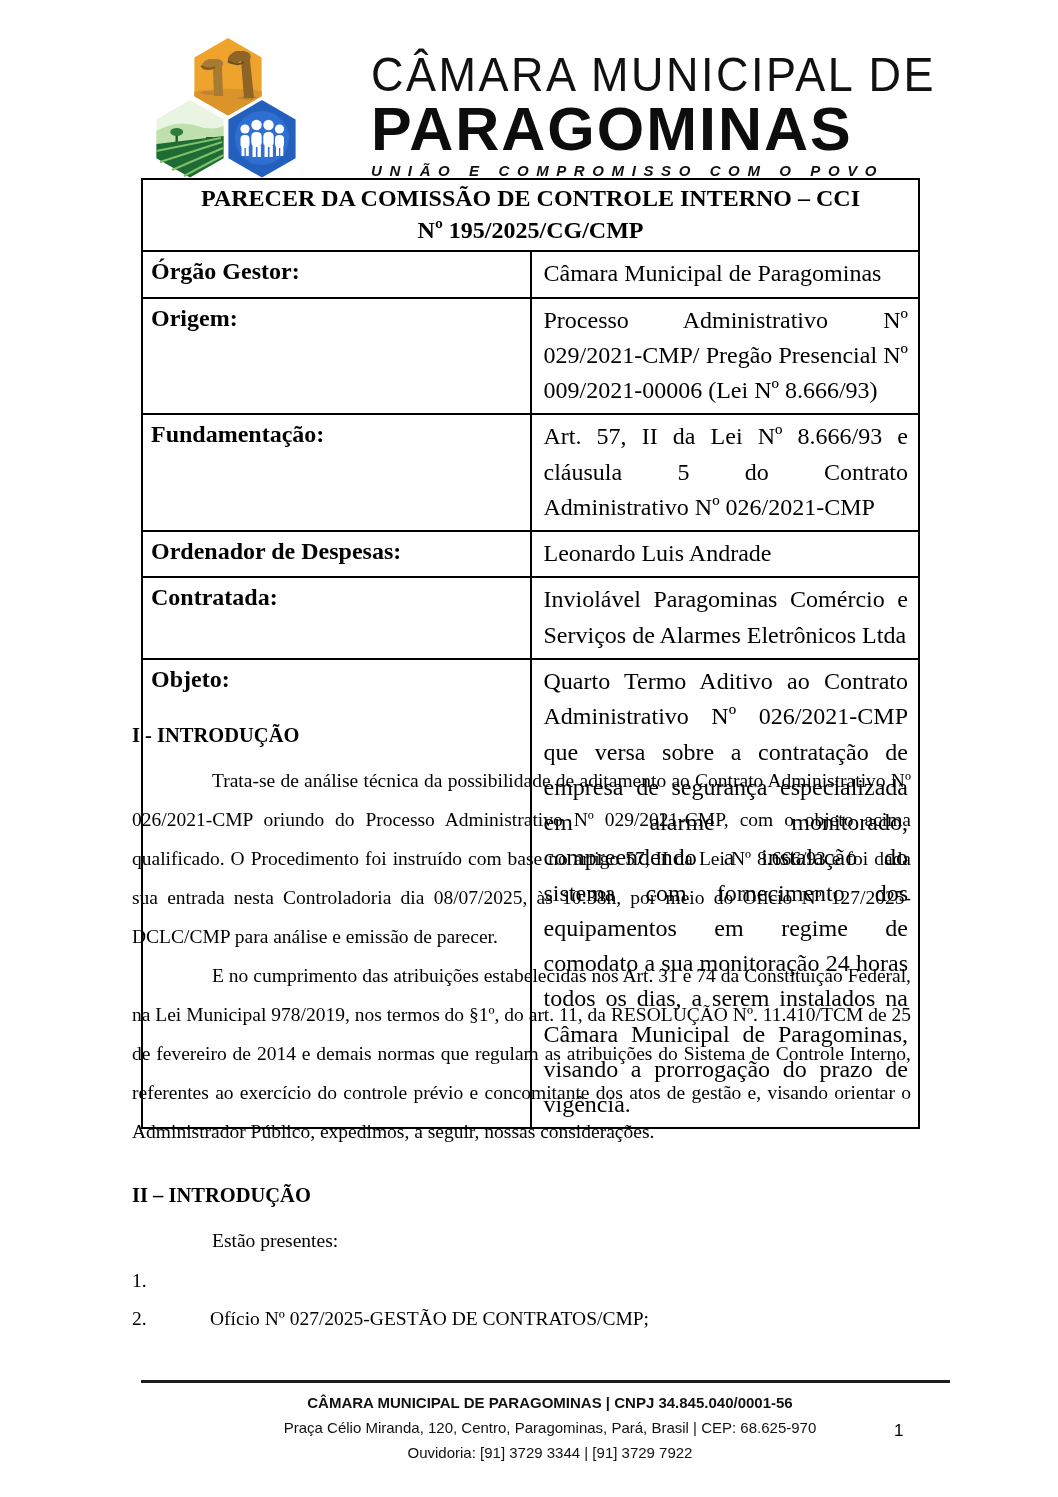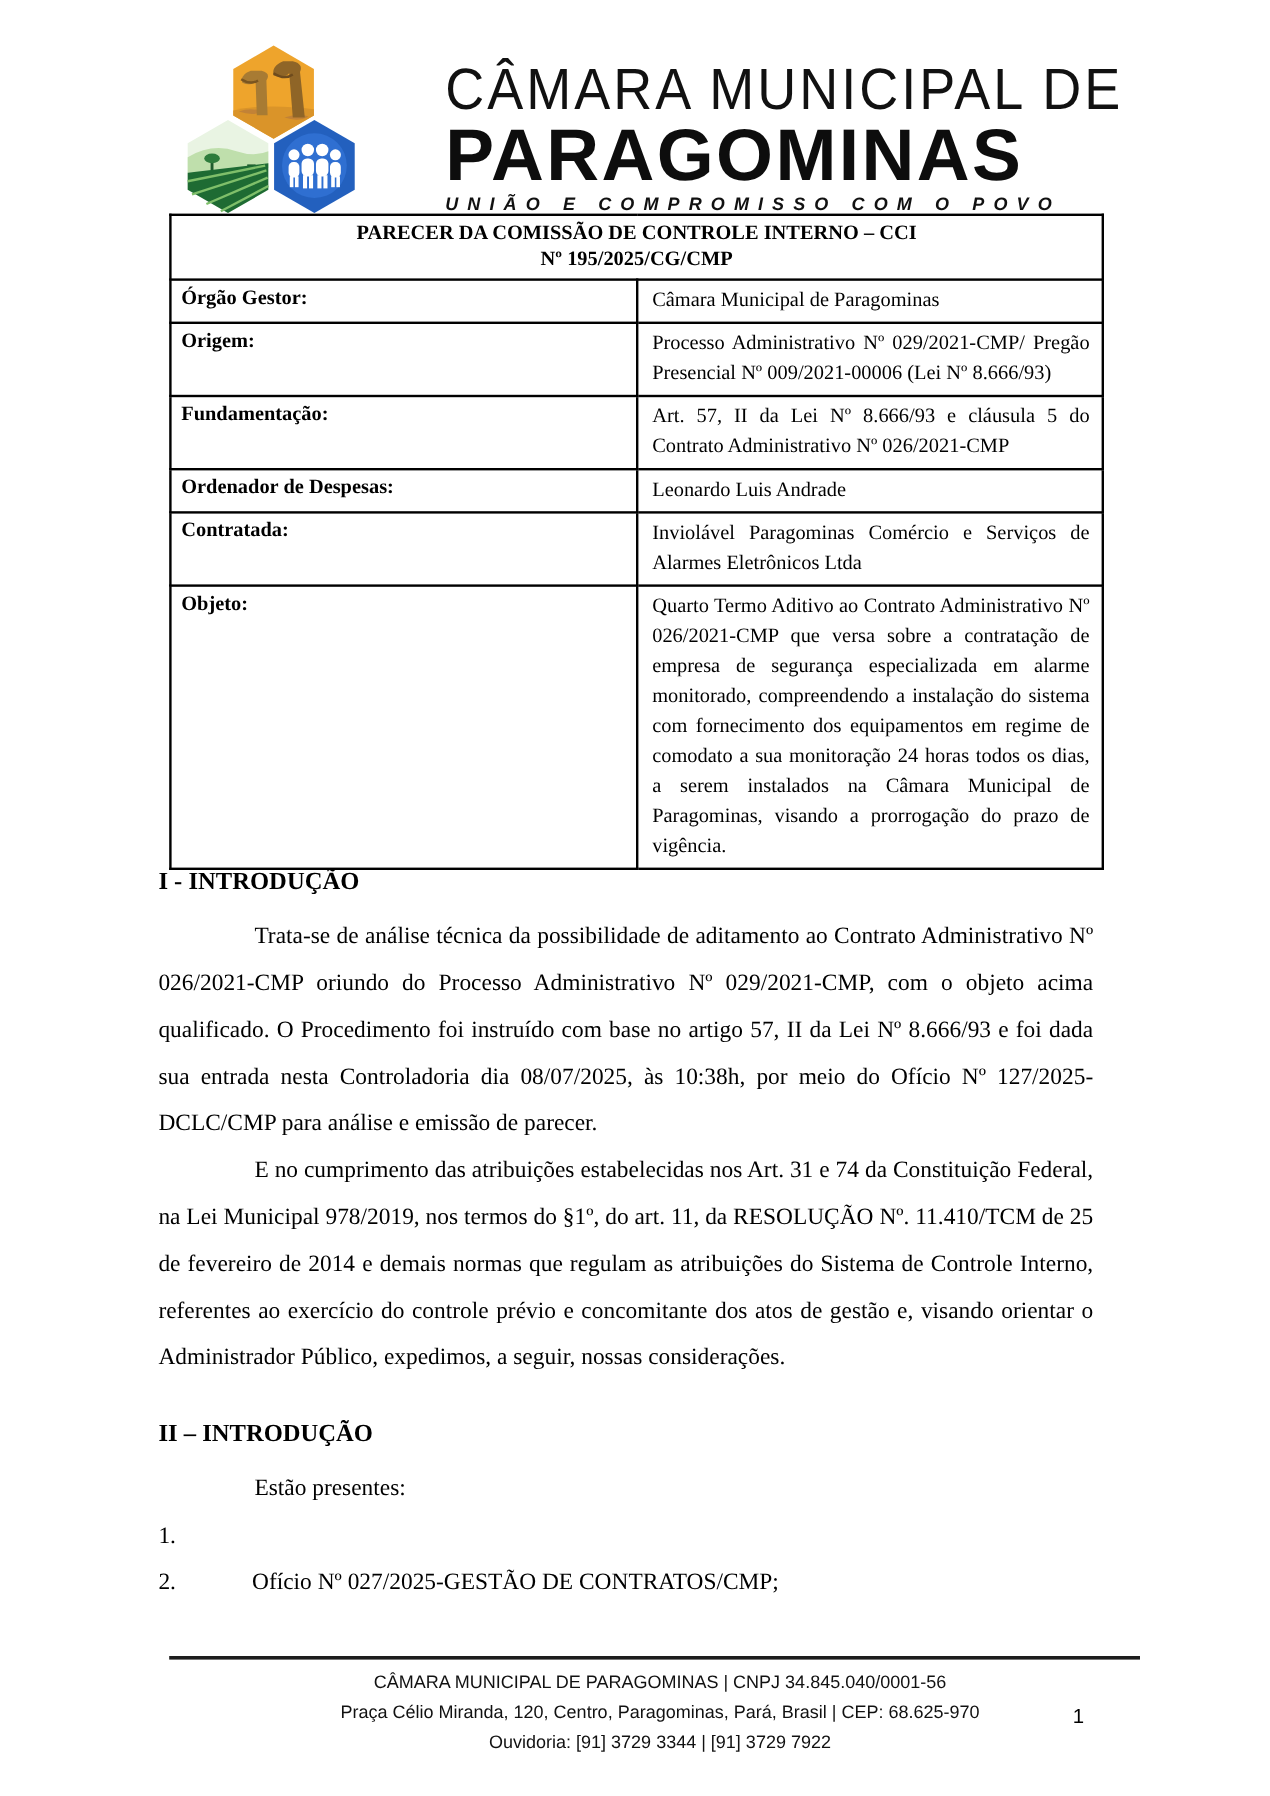--- a/index.html
+++ b/index.html
@@ -21,41 +21,41 @@
   }
   .brand-tagline{
     font-family:"Liberation Sans", sans-serif;font-size:15px;font-weight:700;
     letter-spacing:7.6px;white-space:nowrap;color:#111;margin-top:2px;font-style:italic;
   }
   
   .doc-table{
     position:absolute;left:141px;top:178px;width:779px;
     border-collapse:collapse;table-layout:fixed;
   }
-  .doc-table td{border:2px solid #000;vertical-align:top;font-size:17px;}
+  .doc-table td{border:2px solid #000;vertical-align:top;font-size:24px;}
   .title-cell{text-align:center;font-weight:bold;font-size:20px;line-height:1.32;padding:3px 4px 4px 4px;}
   .label-cell{width:212px;font-weight:bold;padding:2px 4px 5px 8px;line-height:1.42;}
   .value-cell{padding:4px 10px 5px 12px;text-align:justify;line-height:1.47;}
   
   .flow{position:absolute;left:132px;top:724px;width:779px;}
   .sec-heading{font-weight:bold;font-size:20.5px;margin:0 0 14px 0;}
   .para{font-size:19.5px;line-height:39px;text-align:justify;text-indent:80px;margin:0;}
   .sec2{margin-top:33px;}
   .intro-line{font-size:19.5px;line-height:39px;text-indent:80px;margin:6px 0 0 0;}
   .list{margin-top:2px;}
   .list-item{display:flex;font-size:19.5px;line-height:38px;}
   .list-num{flex:0 0 78px;}
   .list-text{flex:1;}
   
   .footer-rule{position:absolute;left:141px;top:1380px;width:809px;height:0;border-top:3px solid #1d1d1d;}
   .footer{
     position:absolute;left:150px;top:1390px;width:800px;text-align:center;
     font-family:"Liberation Sans", sans-serif;font-size:15px;line-height:25px;color:#111;
   }
-  .footer .bold{font-weight:normal;text-align:center;}
+  .footer .bold{font-weight:bold;text-align:center;}
   .page-num{
     position:absolute;left:894px;top:1421px;
     font-family:"Liberation Sans", sans-serif;font-size:17px;
   }
 </style>
 </head>
 <body>
 
 <div class="logo-wrap">
   <svg width="158" height="144" viewBox="0 0 158 144">

